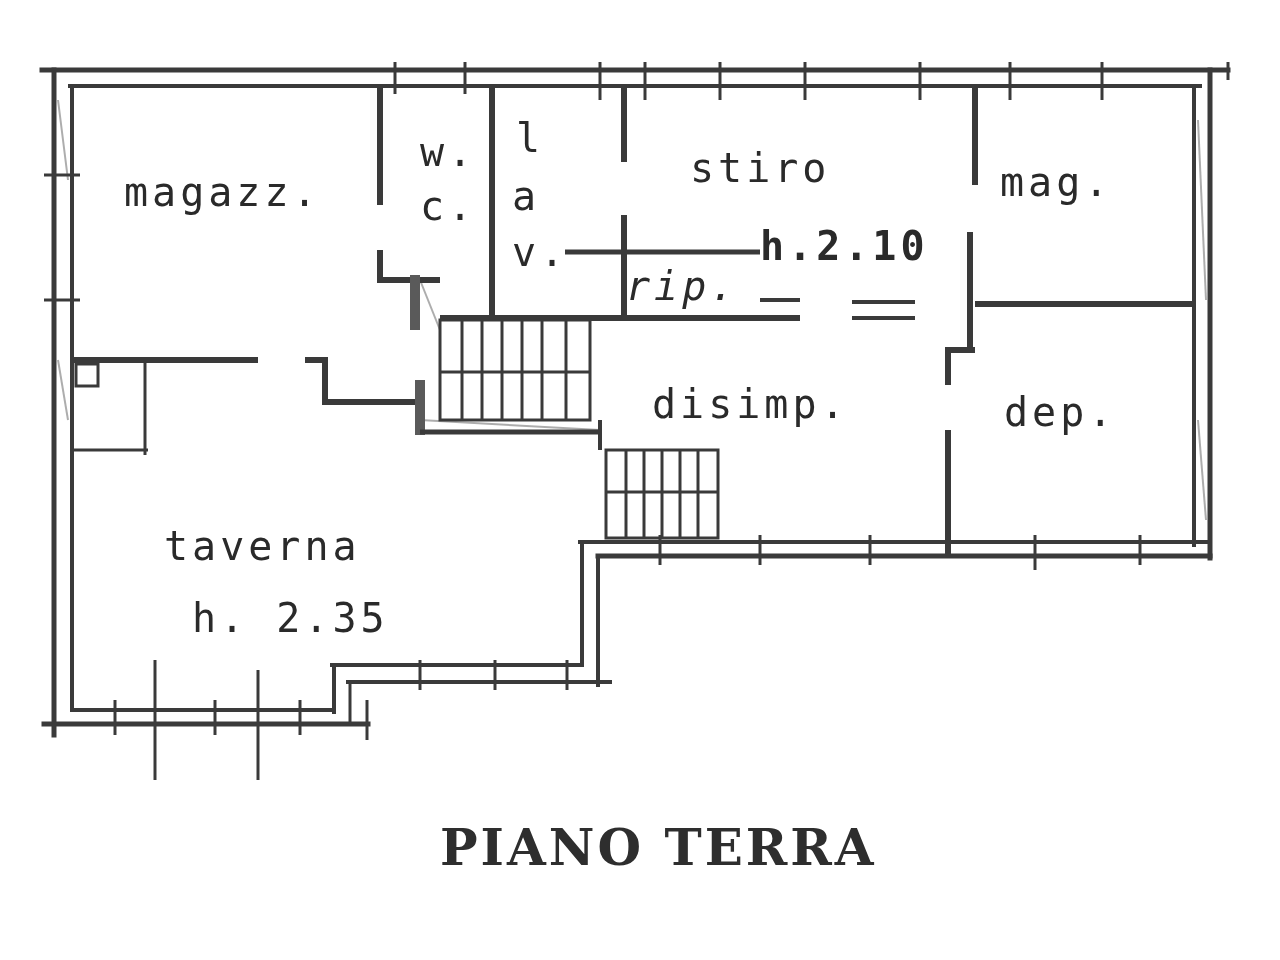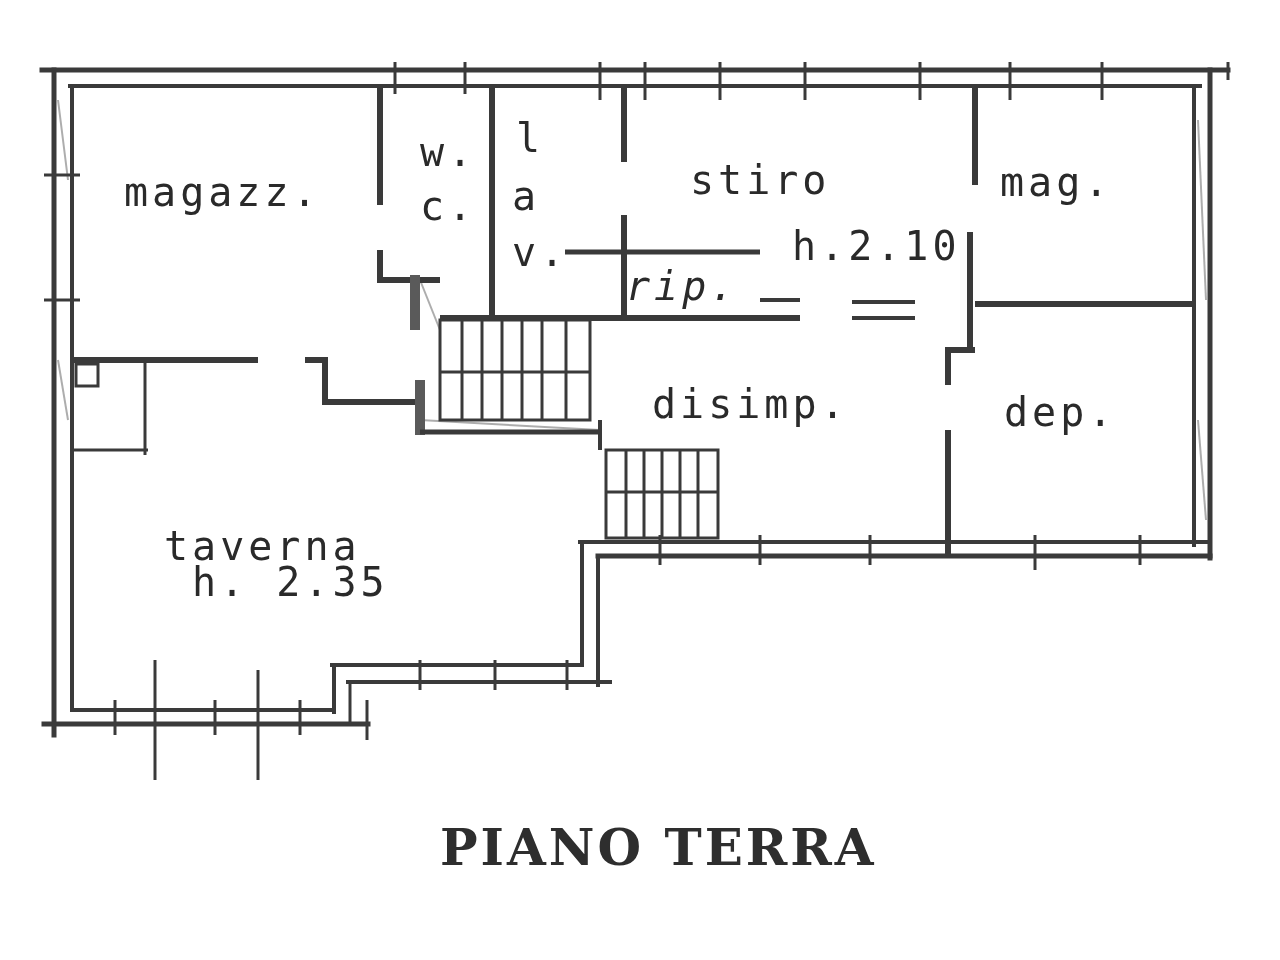--- a/index.html
+++ b/index.html
@@ -154,22 +154,22 @@
     <line x1="698" y1="450" x2="698" y2="538"></line>
   </g>
 </svg>
 
 <div class="label" style="left:124px; top:172px;">magazz.</div>
 <div class="label" style="left:420px; top:132px;">w.</div>
 <div class="label" style="left:420px; top:186px;">c.</div>
 <div class="label" style="left:516px; top:118px;">l</div>
 <div class="label" style="left:512px; top:176px;">a</div>
 <div class="label" style="left:512px; top:232px;">v.</div>
-<div class="label" style="left:690px; top:160px;">stiro</div>
-<div class="label" style="left:792px; top:226px;">h.2.10</div>
+<div class="label" style="left:690px; top:148px;">stiro</div>
+<div class="label" style="left:760px; top:226px;font-weight:bold;">h.2.10</div>
 <div class="label" style="left:1000px; top:162px;text-align:right;">mag.</div>
 <div class="label" style="left:626px; top:266px;font-style:italic;">rip.</div>
 <div class="label" style="left:652px; top:384px;text-align:center;">disimp.</div>
 <div class="label" style="left:1004px; top:392px;">dep.</div>
 <div class="label" style="left:164px; top:526px;">taverna</div>
-<div class="label" style="left:192px; top:562px;">h. 2.35</div>
+<div class="label" style="left:192px; top:598px;">h. 2.35</div>
 
 <div class="title">PIANO TERRA</div>
 
 </body></html>

